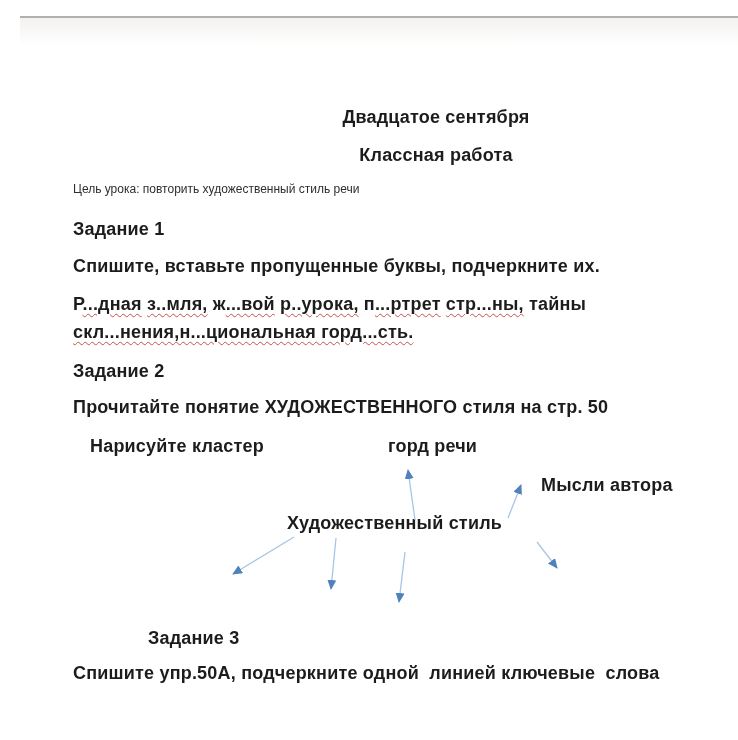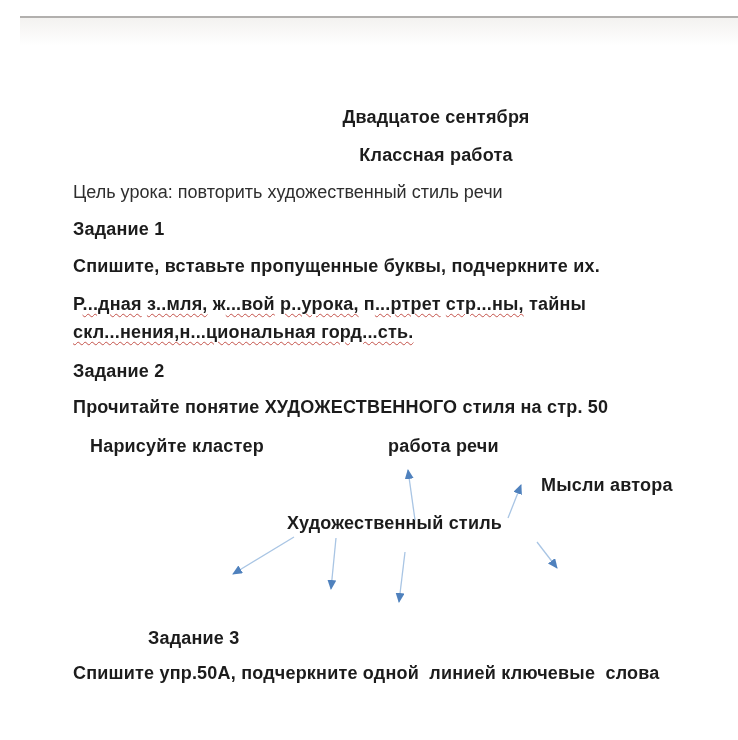--- a/index.html
+++ b/index.html
@@ -33,21 +33,21 @@
     font-size: 18px;
     letter-spacing: 0.2px;
     white-space: pre;
     line-height: 1.1;
   }
   .centered {
     left: 0; width: 832px; text-align: center;
   }
   .goal {
     font-weight: normal;
-    font-size: 18px;
+    font-size: 12px;
     letter-spacing: 0;
     color: #2e2e2e;
   }
   .wavy {
     text-decoration-line: underline;
     text-decoration-style: wavy;
     text-decoration-color: var(--spell-color, #c4524a);
     text-decoration-thickness: 1px;
     text-underline-offset: 3px;
   }
@@ -73,21 +73,21 @@
 
   <div class="line" style="left:53px; top:220px">Задание 1</div>
   <div class="line" style="left:53px; top:257px">Спишите, вставьте пропущенные буквы, подчеркните их.</div>
   <div class="line" style="left:53px; top:295px"><span>Р</span><span class="wavy">...дная</span><span> </span><span class="wavy">з..мля,</span><span> ж</span><span class="wavy">...вой</span><span> </span><span class="wavy">р..урока,</span><span> п</span><span class="wavy">...ртрет</span><span> </span><span class="wavy">стр...ны,</span><span> тайны</span></div>
   <div class="line" style="left:53px; top:323px"><span class="wavy">скл...нения,н...циональная горд...сть.</span></div>
 
   <div class="line" style="left:53px; top:362px">Задание 2</div>
   <div class="line" style="left:53px; top:398px">Прочитайте понятие ХУДОЖЕСТВЕННОГО стиля на стр. 50</div>
   <div class="line" style="left:70px; top:437px">Нарисуйте кластер</div>
 
-  <div class="line" style="left:368px; top:437px">работа речи</div>
+  <div class="line" style="left:368px; top:437px">горд речи</div>
   <div class="line" style="left:521px; top:476px">Мысли автора</div>
   <div class="line" style="left:267px; top:514px">Художественный стиль</div>
 
   <svg class="arrows" viewBox="0 0 738 740">
     <defs>
       <marker id="arrowhead" markerUnits="userSpaceOnUse" markerWidth="12" markerHeight="12" refX="9" refY="4.5" orient="auto">
         <path d="M0,0 L10,4.5 L0,9 z" fill="#4f81bd"></path>
       </marker>
     </defs>
   <line x1="395" y1="520" x2="388" y2="470" stroke="#a9c5e4" stroke-width="1.3" marker-end="url(#arrowhead)"></line>

